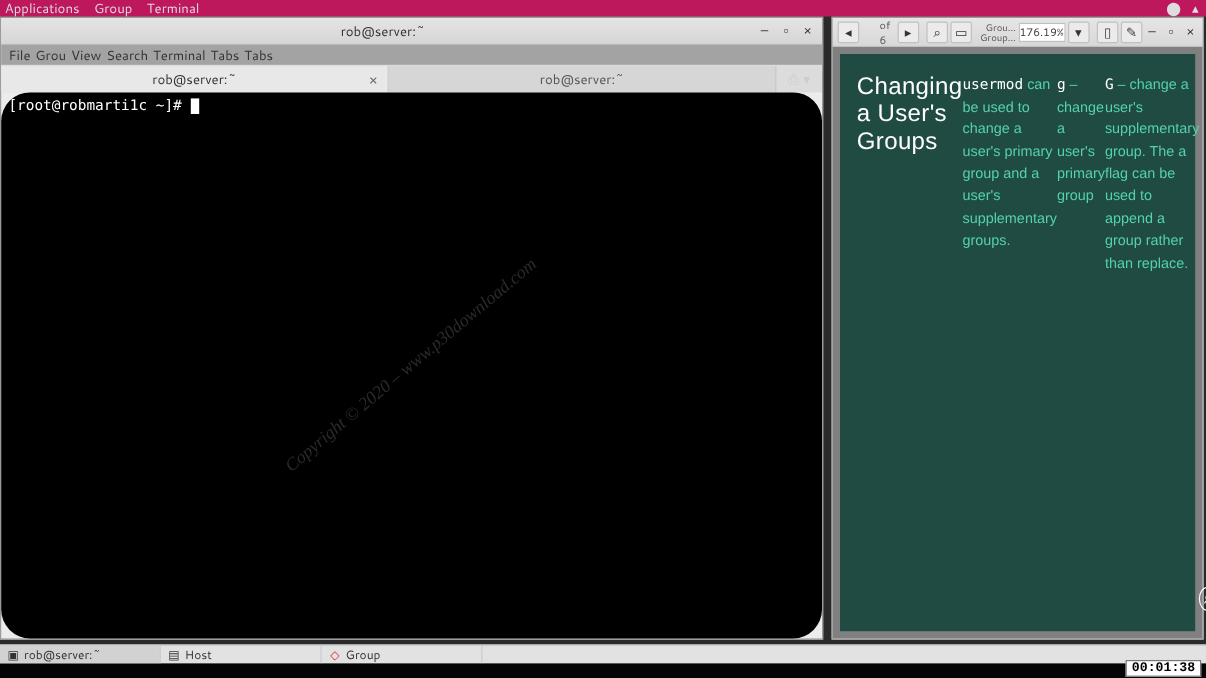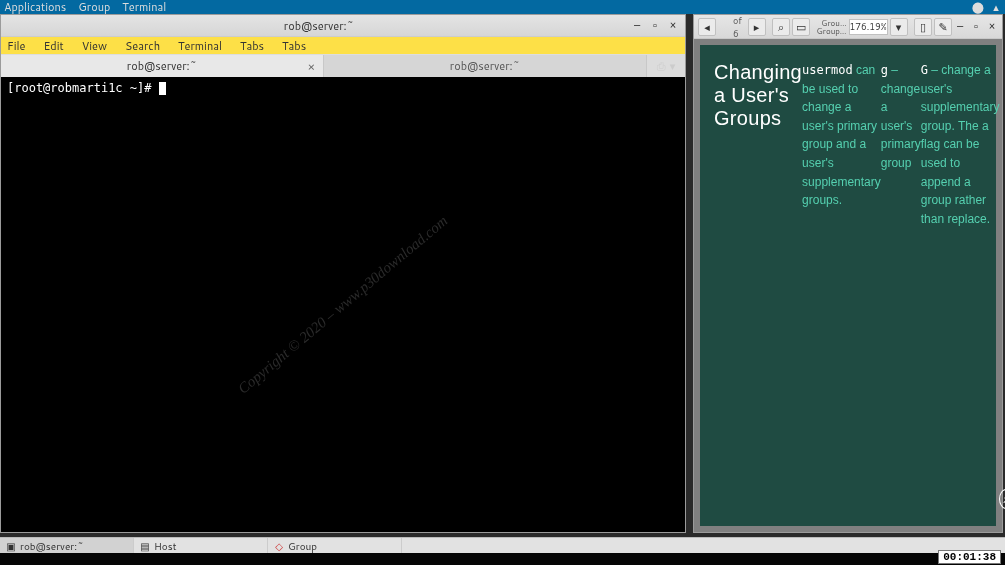--- a/index.html
+++ b/index.html
@@ -9,21 +9,21 @@
       background: #1a1a1a;
       font-family: "Cantarell", "Helvetica", sans-serif;
       font-size: 11px;
       color: #ccc;
       overflow: hidden;
       position: relative;
     }
     
     .gnome-panel {
       height: 14px;
-      background: #0369a1;
+      background: #be185d;
       display: flex;
       align-items: center;
       padding: 0 4px;
       color: #ddd;
     }
     .gnome-panel .left { display: flex; gap: 12px; }
     .gnome-panel .right { margin-left: auto; display: flex; gap: 8px; align-items: center; }
     .gnome-panel .tray-icon { width: 10px; height: 10px; display: inline-flex; align-items: center; justify-content: center; }
 
     
@@ -56,24 +56,24 @@
       padding: 0 6px;
       color: #333;
       font-size: 11px;
       border-bottom: 1px solid #ccc;
     }
     .term-titlebar .title { flex: 1; text-align: center; }
     .win-controls { display: flex; gap: 6px; }
     .win-btn { width: 12px; height: 12px; display: flex; align-items: center; justify-content: center; font-size: 11px; line-height: 1; color: #333; cursor: pointer; }
     .term-menu {
       height: 18px;
-      background: #fde047;
-      display: flex;
-      align-items: center;
-      gap: 18px;
+      background: #a3a3a3;
+      display: flex;
+      align-items: center;
+      gap: 4px;
       padding: 0 6px;
       color: #333;
       font-size: 11px;
       border-bottom: 1px solid #ddd;
     }
     .term-tabs {
       height: 22px;
       background: #dcdcdc;
       display: flex;
       align-items: stretch;
@@ -94,20 +94,21 @@
     .term-tab-actions { width: 38px; display: flex; align-items: center; justify-content: center; gap: 4px; }
     .term-body {
       flex: 1;
       background: #000;
       color: #fff;
       font-family: "DejaVu Sans Mono", monospace;
       font-size: 12px;
       padding: 4px 6px;
       position: relative;
       overflow: hidden;
+      border-radius: 24px;
     }
     .prompt-line { white-space: pre; }
     .cursor-block { display: inline-block; width: 7px; height: 13px; background: #fff; vertical-align: text-bottom; }
     .watermark {
       position: absolute;
       top: 50%;
       left: 50%;
       transform: translate(-50%, -50%) rotate(-40deg);
       color: #474747;
       font-family: "Georgia", serif;
@@ -279,21 +280,21 @@
     <div class="term-titlebar">
       <span class="title">rob@server:~</span>
       <div class="win-controls">
         <span class="win-btn">–</span>
         <span class="win-btn">▫</span>
         <span class="win-btn">×</span>
       </div>
     </div>
     <div class="term-menu">
       <span>File</span>
-      <span>Edit</span>
+      <span>Grou</span>
       <span>View</span>
       <span>Search</span>
       <span>Terminal</span>
       <span>Tabs</span>
       <span>Tabs</span>
     </div>
     <div class="term-tabs">
       <div class="term-tab active">
         <span>rob@server:~</span>
         <span class="close-x">×</span>

